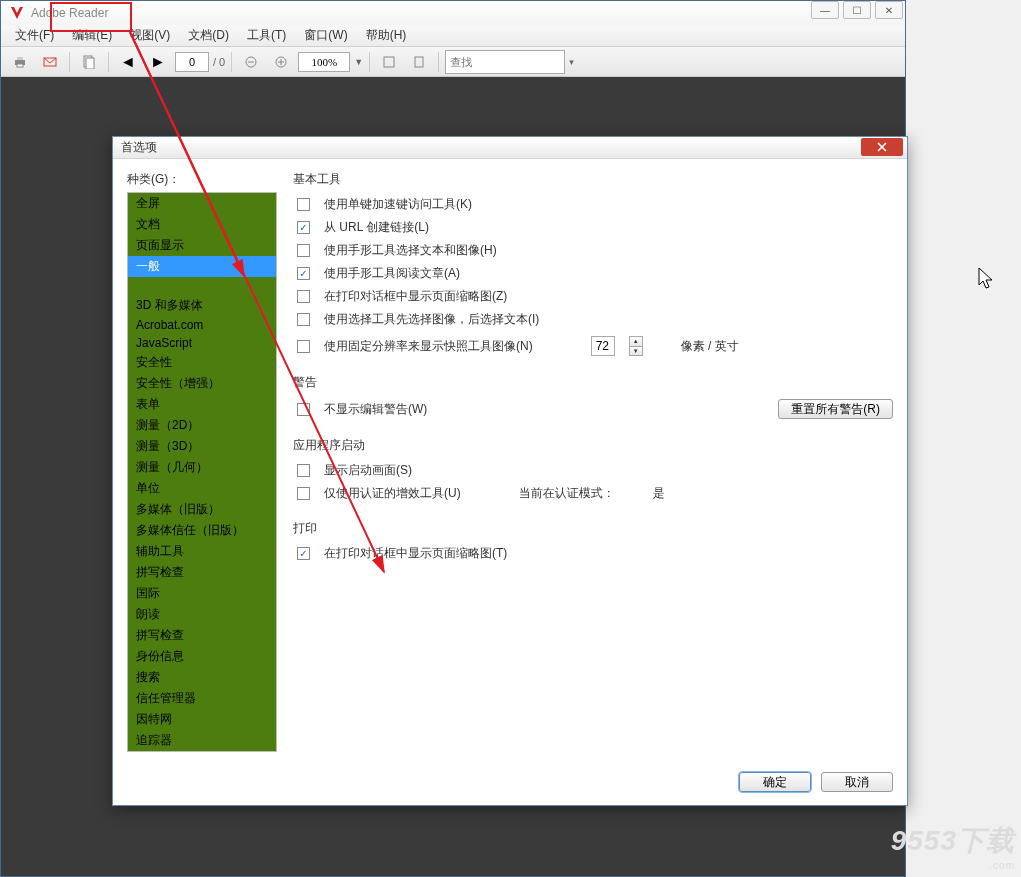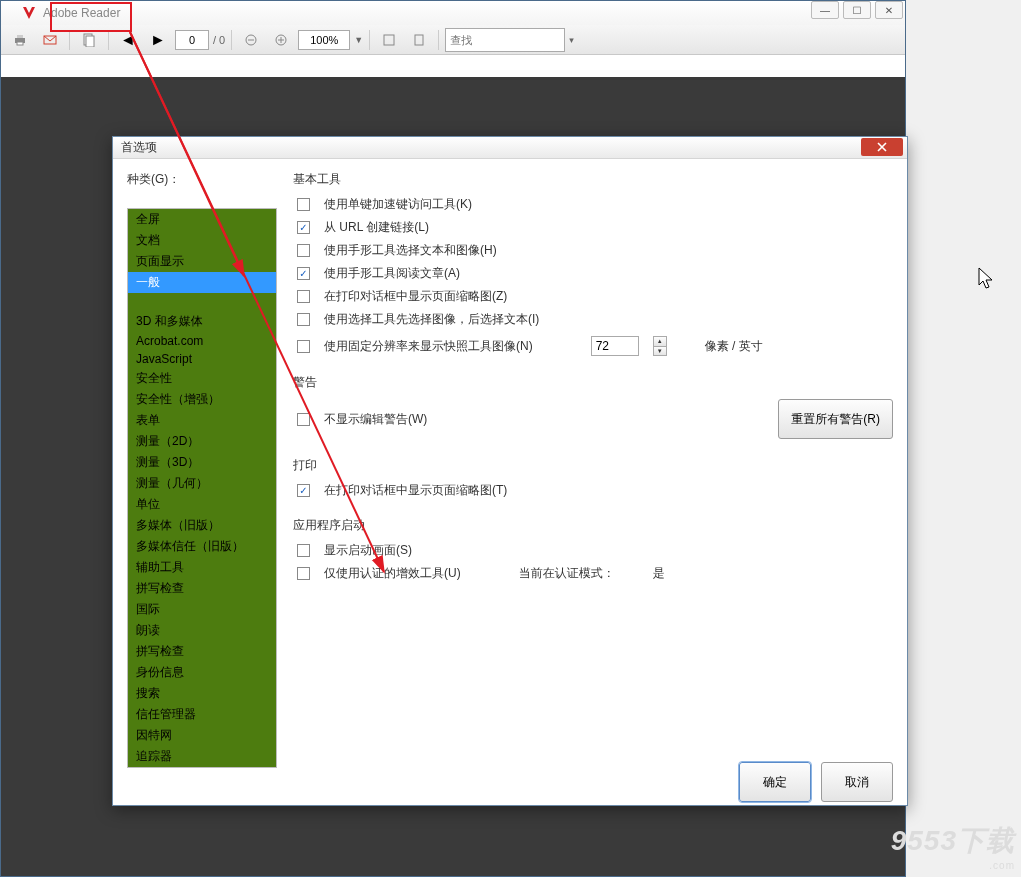--- a/index.html
+++ b/index.html
@@ -1,60 +1,60 @@
 <!DOCTYPE html>
 <html><head>
 <meta charset="utf-8">
 <style>
 * { box-sizing: border-box; margin: 0; padding: 0; font-family: "Microsoft YaHei", "Segoe UI", Tahoma, sans-serif; }
 body { background: #f0f0f0; width: 1021px; height: 877px; overflow: hidden; position: relative; }
 
 
 .main-window { position: absolute; top: 0; left: 0; width: 906px; height: 877px; background: #fff; border: 1px solid #4a6a8a; }
-.titlebar { height: 24px; background: linear-gradient(#fff, #f4f4f4); display: flex; align-items: center; padding: 0 20px; position: relative; }
+.titlebar { height: 24px; background: linear-gradient(#fff, #f4f4f4); display: flex; align-items: center; padding: 0 8px; position: relative; }
 .titlebar .logo { width: 16px; height: 16px; margin-right: 6px; position: relative; }
 .titlebar .logo svg { width:16px; height:16px; }
 .titlebar .title { color: #888; font-size: 12px; }
 .win-controls { position: absolute; right: 2px; top: 0; display:flex; gap:4px; }
 .win-btn { width: 28px; height: 18px; border: 1px solid #bbb; background: #f6f6f6; border-radius: 2px; display:flex; align-items:center; justify-content:center; font-size:10px; color:#555; cursor:pointer; }
 
 .menubar { height: 22px; background: linear-gradient(#f8f8f8,#ececec); display: flex; align-items: center; padding: 0 6px; font-size: 12px; color:#333; gap:2px; border-bottom:1px solid #d0d0d0; }
 .menubar .menu-item { padding: 2px 8px; cursor:pointer; }
 
 .toolbar { height: 30px; background: linear-gradient(#f6f6f6,#e6e6e6); display:flex; align-items:center; padding:0 6px; gap:4px; border-bottom:1px solid #c8c8c8; }
 .tbtn { width:26px; height:22px; border:1px solid transparent; border-radius:3px; display:flex; align-items:center; justify-content:center; cursor:pointer; }
 .tsep { width:1px; height:20px; background:#ccc; margin:0 2px; }
 .page-input { width:34px; height:20px; border:1px solid #aaa; text-align:center; font-size:11px; }
-.zoom-input { width:52px; height:20px; border:1px solid #aaa; text-align:center; font-size:11px; }
+.zoom-input { width:52px; height:20px; border:1px solid #aaa; text-align:center; font-size:11px;font-family:Liberation Serif, serif; }
 .search-box { width:120px; height:24px; border:1px solid #aaa; font-size:11px; padding:0 4px; color:#888; }
 
 .content-area { position:absolute; top:76px; left:0; right:0; bottom:0; background:#3a3a3a; }
 
 
 .dialog { position:absolute; left:112px; top:136px; width:796px; height:670px; background:#fff; border:1px solid #6b8aa8; box-shadow:0 4px 16px rgba(0,0,0,0.4); }
 .dialog-title { height:22px; background: linear-gradient(#fff,#eaeaea); border-bottom:1px solid #d5d5d5; display:flex; align-items:center; padding:0 8px; font-size:12px; color:#333; position:relative; }
 .dialog-close { position:absolute; right:4px; top:1px; width:42px; height:18px; background:#c94030; border-radius:2px; display:flex; align-items:center; justify-content:center; cursor:pointer; }
 .dialog-close svg { width:10px; height:10px; }
 .dialog-body { position:absolute; top:22px; left:0; right:0; bottom:46px; padding:12px 14px; display:flex; gap:14px; }
 .dialog-footer { position:absolute; bottom:0; left:8px; right:0; height:46px; display:flex; align-items:center; justify-content:flex-end; padding:0 14px; gap:10px; }
-.btn { min-width:72px; height:40px; border:1px solid #9a9a9a; background:linear-gradient(#fdfdfd,#e4e4e4); border-radius:3px; font-size:12px; cursor:pointer; padding:0 12px; }
+.btn { min-width:72px; height:20px; border:1px solid #9a9a9a; background:linear-gradient(#fdfdfd,#e4e4e4); border-radius:3px; font-size:12px; cursor:pointer; padding:0 12px; }
 .btn.primary { border:1px solid #5a8bc9; outline:1px solid #8fb6e4; }
 
-.cat-label { font-size:12px; color:#333; margin-bottom:20px; }
+.cat-label { font-size:12px; color:#333; margin-bottom:4px; }
 .cat-list { width:150px; height:560px; border:1px solid #bcbcbc; background:#4d7c0f; overflow:auto; font-size:12px; }
 .cat-item { padding:2px 8px; cursor:pointer; white-space:nowrap; }
 .cat-item.selected { background:#3399ff; color:#fff; }
 
 .right-pane { flex:1; font-size:12px; color:#333; }
 .group { margin-bottom:18px; }
 .group-title { margin-bottom:8px; }
 .chk-row { display:flex; align-items:center; gap:14px; margin-bottom:6px; margin-left:4px; }
 .chk { width:13px; height:13px; border:1px solid #888; background:#fff; display:inline-flex; align-items:center; justify-content:center; cursor:pointer; }
 .chk.checked::after { content:"✓"; font-size:10px; color:#1a5fbf; line-height:1; }
-.num-input { width:48px; height:20px; border:1px solid #aaa; text-align:left; padding:0 4px; font-size:12px; }
+.num-input { width:24px; height:20px; border:1px solid #aaa; text-align:left; padding:0 4px; font-size:12px; }
 .spinner { display:inline-flex; flex-direction:column; border:1px solid #aaa; height:20px; width:14px; }
 .spinner div { flex:1; display:flex; align-items:center; justify-content:center; font-size:6px; cursor:pointer; background:linear-gradient(#fdfdfd,#e4e4e4); }
 .spinner div:first-child { border-bottom:1px solid #aaa; }
 .reset-btn { float:right; }
 
 .left-col { width:152px; }
 .cursor-svg { position:absolute; left:978px; top:267px; width:18px; height:26px; pointer-events:none; }
 
 
 .red-rect { position:absolute; left:50px; top:2px; width:82px; height:30px; border:2px solid #e01b24; pointer-events:none; }
@@ -74,20 +74,29 @@
         </svg>
     </span>
     <span class="title">Adobe Reader</span>
     <div class="win-controls">
       <div class="win-btn">—</div>
       <div class="win-btn">☐</div>
       <div class="win-btn">✕</div>
     </div>
   </div>
 
+  <div class="menubar">
+    <span class="menu-item">文件(F)</span>
+    <span class="menu-item">编辑(E)</span>
+    <span class="menu-item">视图(V)</span>
+    <span class="menu-item">文档(D)</span>
+    <span class="menu-item">工具(T)</span>
+    <span class="menu-item">窗口(W)</span>
+    <span class="menu-item">帮助(H)</span>
+  </div>
 
   <div class="toolbar">
     <div class="tbtn">
         <svg width="14" height="14" viewBox="0 0 14 14">
           <rect x="2" y="5" width="10" height="5" fill="#888"></rect>
           <rect x="4" y="2" width="6" height="3" fill="#ccc"></rect>
           <rect x="4" y="9" width="6" height="3" fill="#fff" stroke="#888"></rect>
         </svg>
       </div>
     <div class="tbtn">
@@ -232,40 +241,40 @@
       <div class="group">
         <div class="group-title">警告</div>
         <div class="chk-row">
           <span class="chk"></span>
           <span>不显示编辑警告(W)</span>
           <button class="btn reset-btn" style="margin-left:auto;">重置所有警告(R)</button>
         </div>
       </div>
 
       <div class="group">
-        <div class="group-title">打印</div>
-        <div class="chk-row">
-          <span class="chk checked"></span>
-          <span>在打印对话框中显示页面缩略图(T)</span>
-        </div>
-      </div>
-
-      <div class="group">
         <div class="group-title">应用程序启动</div>
         <div class="chk-row">
           <span class="chk"></span>
           <span>显示启动画面(S)</span>
         </div>
         <div class="chk-row">
           <span class="chk"></span>
           <span>仅使用认证的增效工具(U)</span>
           <span style="width:30px;"></span>
           <span>当前在认证模式：</span>
           <span style="width:10px;"></span>
           <span>是</span>
+        </div>
+      </div>
+
+      <div class="group">
+        <div class="group-title">打印</div>
+        <div class="chk-row">
+          <span class="chk checked"></span>
+          <span>在打印对话框中显示页面缩略图(T)</span>
         </div>
       </div>
 
     </div>
   </div>
   <div class="dialog-footer">
     <button class="btn primary">确定</button>
     <button class="btn">取消</button>
   </div>
 </div>

